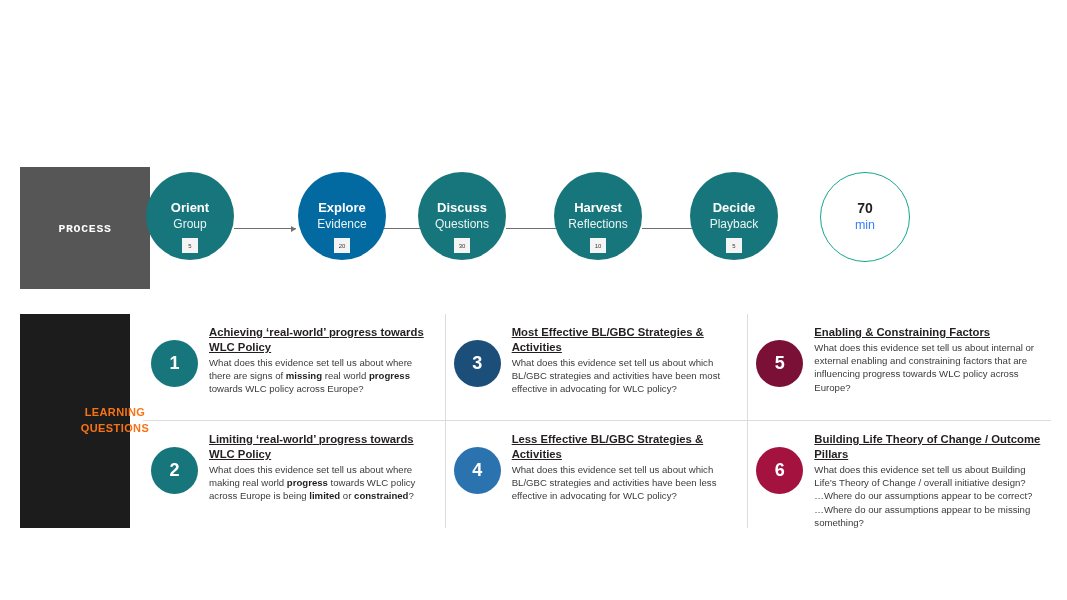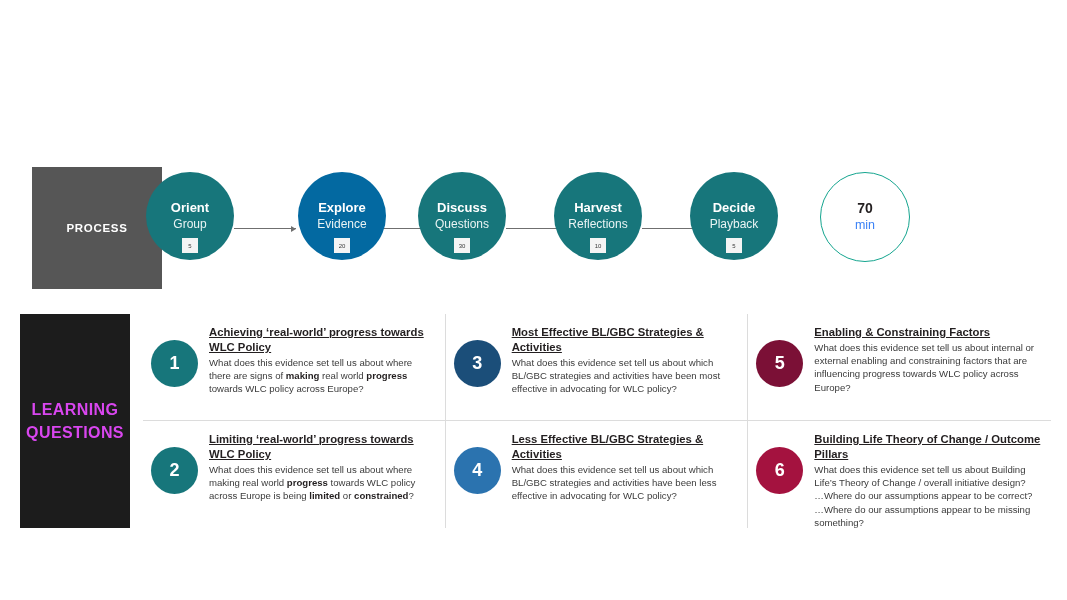--- a/index.html
+++ b/index.html
@@ -26,28 +26,29 @@
   .process-section {
     position: absolute;
     left: 0;
     top: 167px;
     width: 1067px;
     height: 125px;
   }
 
   .process-label {
     position: absolute;
-    left: 32px;
+    left: 20px;
     top: 0;
     width: 130px;
     height: 122px;
     background: #565656;
     display: flex;
     align-items: center;
     justify-content: center;
+    font-family: Liberation Mono, monospace;
   }
   .process-label span {
     color: #ffffff;
     font-size: 11.5px;
     font-weight: bold;
     letter-spacing: 0.7px;
   }
 
   .process-track {
     position: absolute;
@@ -157,25 +158,26 @@
     top: 0;
     width: 110px;
     height: 214px;
     background: #1c1c1c;
     display: flex;
     align-items: center;
     justify-content: center;
     text-align: center;
   }
   .lq-label span {
-    color: #d946ef;
-    font-size: 16px;
+    color: #f97316;
+    font-size: 11px;
     font-weight: bold;
     letter-spacing: 0.4px;
     line-height: 1.45;
+    margin-left: 40px;
   }
 
   .lq-grid {
     position: absolute;
     left: 143px;
     top: 0;
     width: 908px;
     height: 214px;
     display: grid;
     grid-template-columns: 1fr 1fr 1fr;
@@ -289,21 +291,21 @@
     <div class="lq-label" style="background: rgb(28, 28, 28);">
       <span><span>LEARNING</span><br><span>QUESTIONS</span></span>
     </div>
 
     <div class="lq-grid">
 
       <div class="lq-cell col1 row1">
         <div class="lq-badge" style="background: rgb(23, 118, 123);">1</div>
         <div class="lq-text">
           <div class="lq-title">Achieving ‘real-world’ progress towards WLC  Policy</div>
-          <div class="lq-body">What does this evidence set tell us about where there are signs of <b>making</b> real world <b>progress</b> towards WLC policy across Europe?</div>
+          <div class="lq-body">What does this evidence set tell us about where there are signs of <b>missing</b> real world <b>progress</b> towards WLC policy across Europe?</div>
         </div>
       </div>
 
       <div class="lq-cell col2 row1">
         <div class="lq-badge" style="background: rgb(27, 78, 121);">3</div>
         <div class="lq-text">
           <div class="lq-title">Most Effective BL/GBC Strategies &amp; Activities</div>
           <div class="lq-body">What does this evidence set tell us about which BL/GBC strategies and activities have been most effective in advocating for WLC policy?</div>
         </div>
       </div>

